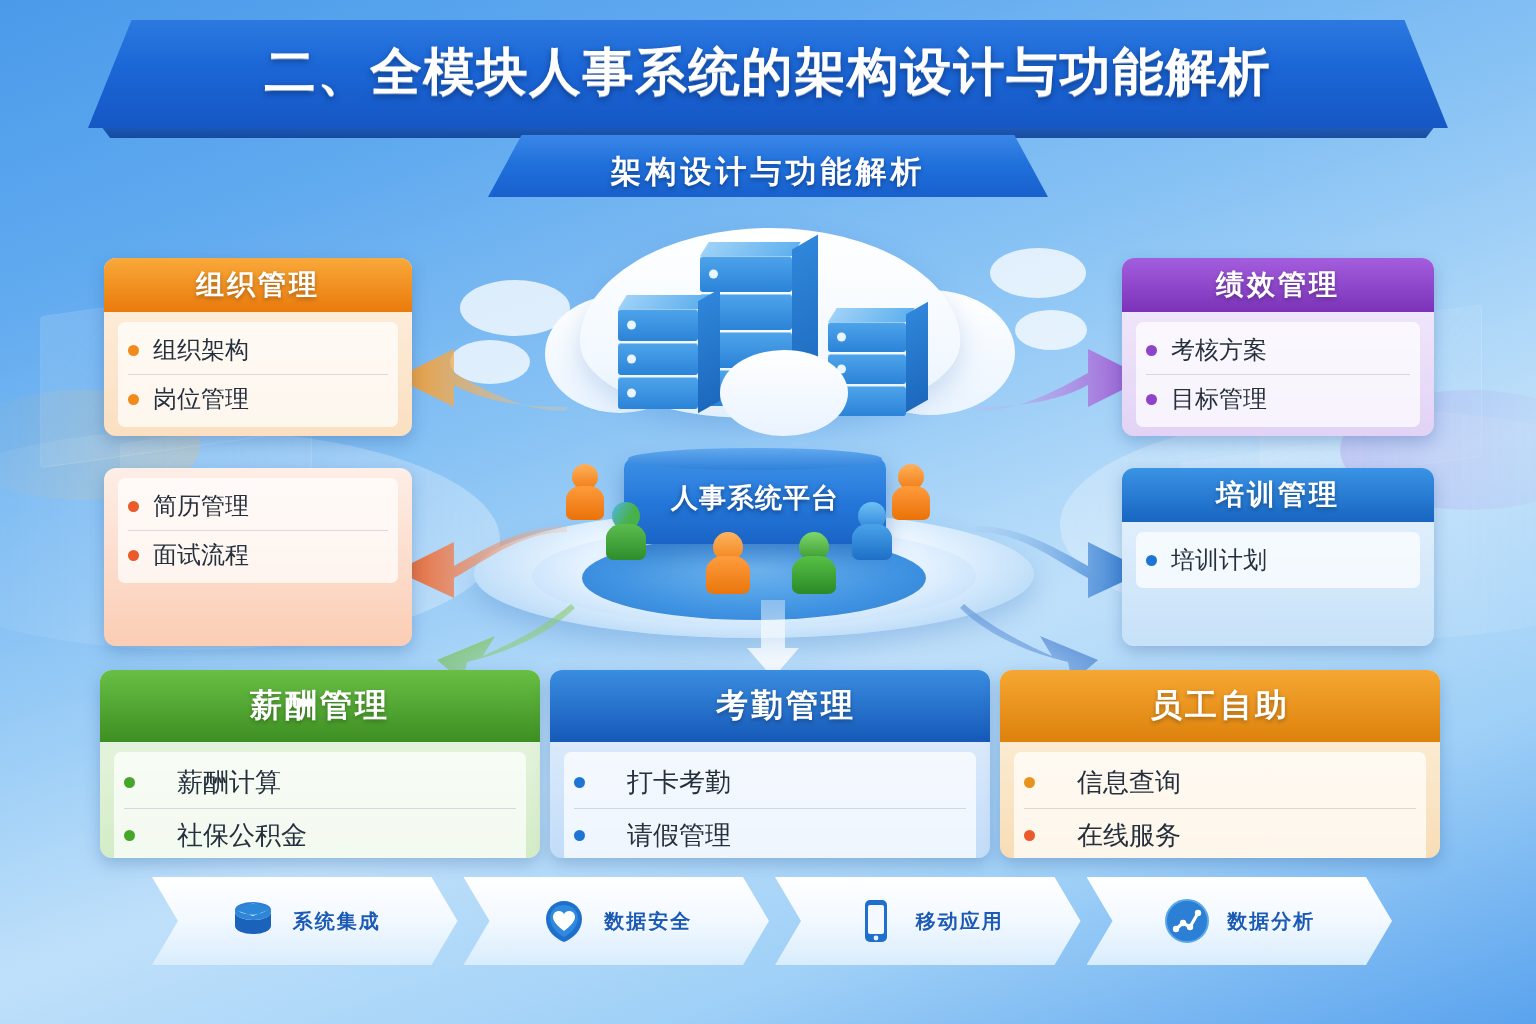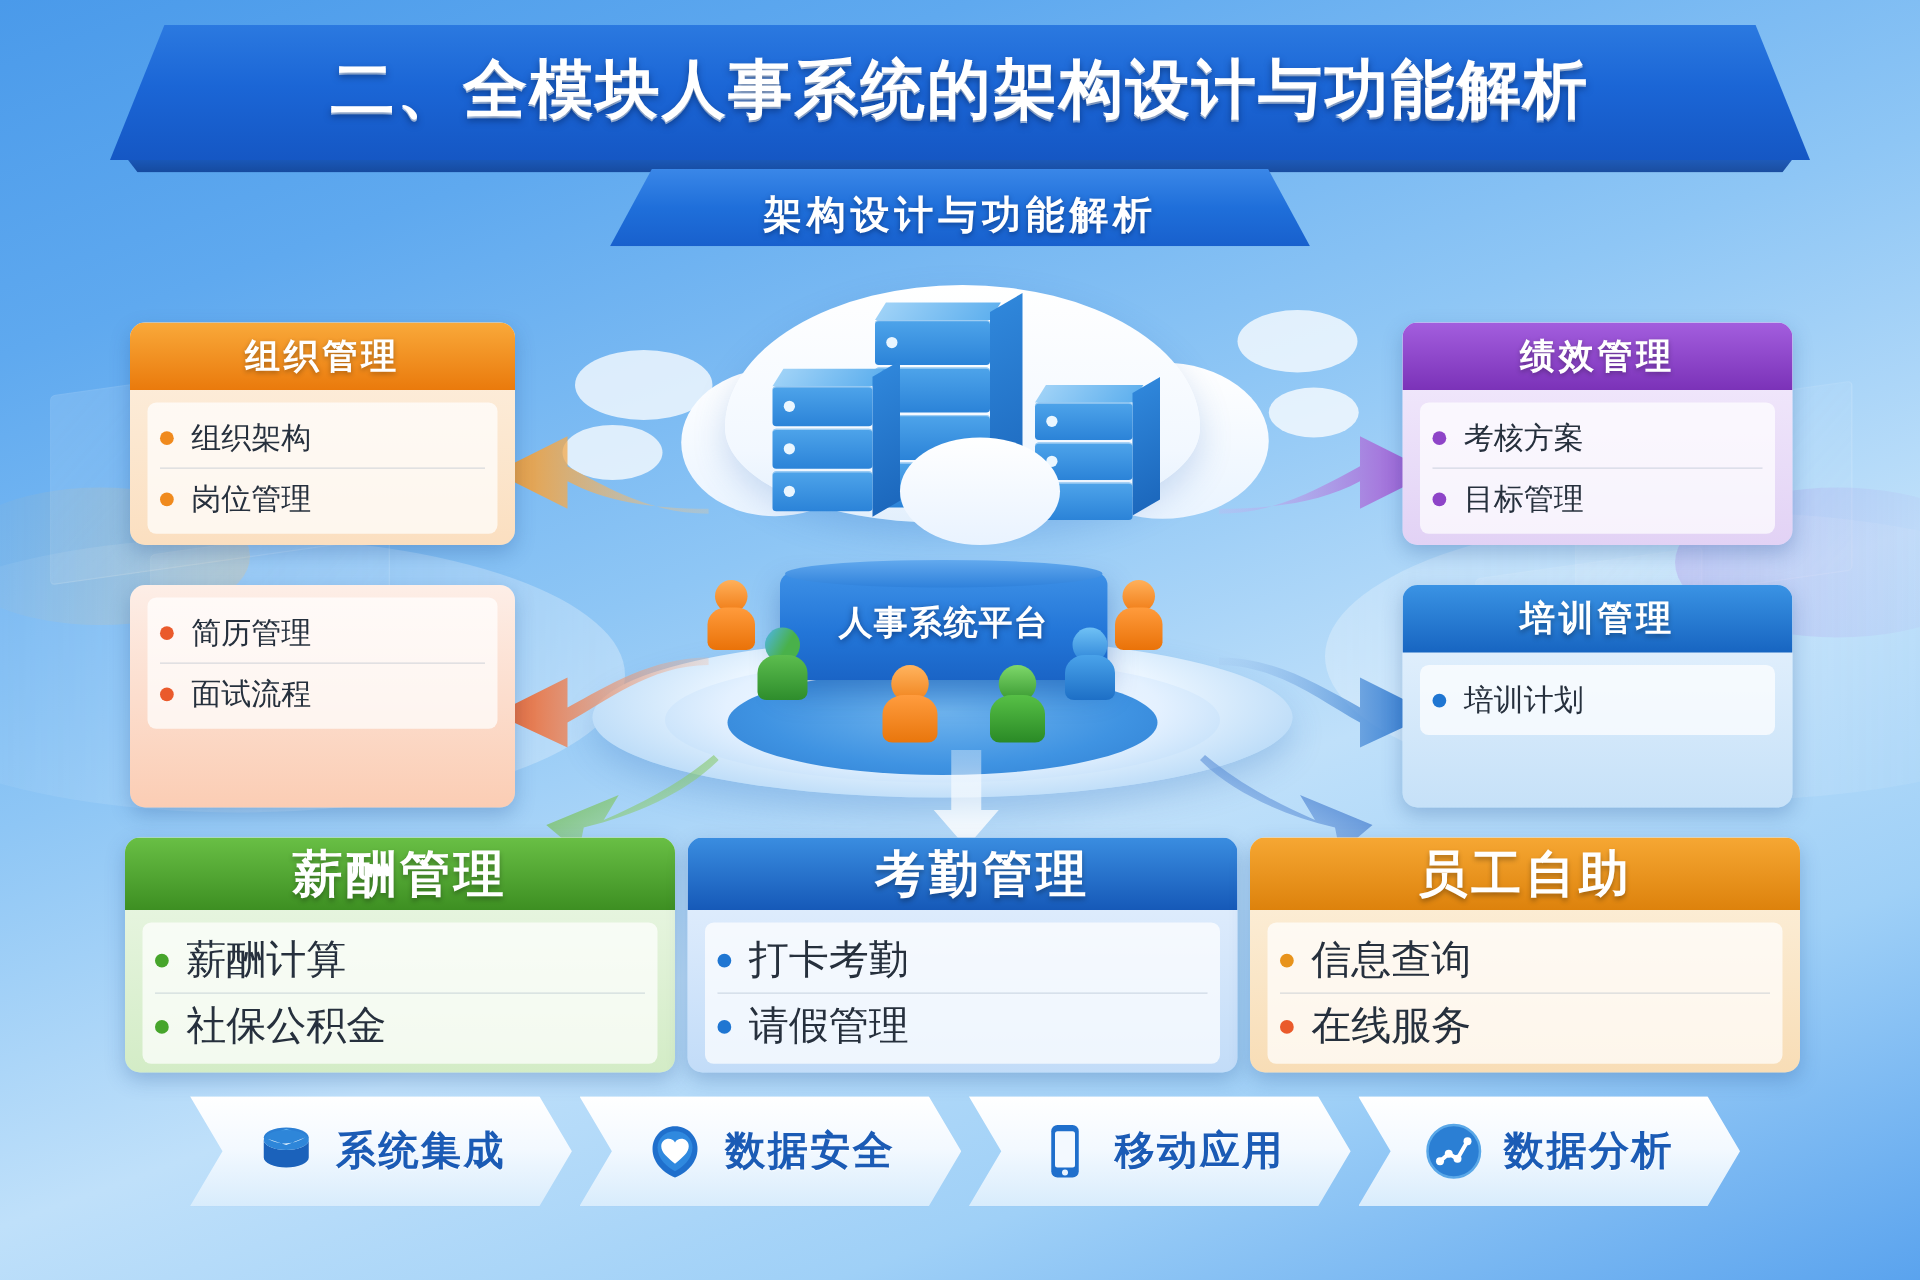--- a/index.html
+++ b/index.html
@@ -104,32 +104,32 @@
         box-shadow:0 6px 16px rgba(25,70,140,.26);}
   .card-head{height:54px;display:flex;align-items:center;justify-content:center;
         color:#fff;font-size:28px;font-weight:bold;letter-spacing:3px;
         text-shadow:0 2px 4px rgba(0,0,0,.3);white-space:nowrap;}
   .card-body{padding:10px 14px 12px 14px;}
   .card-inner{border-radius:7px;background:rgba(255,255,255,.72);padding:4px 10px;}
   .bullet-row{display:flex;align-items:center;height:48px;font-size:24px;color:#26303d;white-space:nowrap;}
   .bullet-row + .bullet-row{border-top:1px solid rgba(120,140,165,.28);}
   .dot{width:11px;height:11px;border-radius:50%;margin-right:14px;flex:0 0 auto;}
 
-  .card.wide .card-head{height:58px;font-size:40px;}
-  .card.wide .bullet-row{height:52px;font-size:32px;}
+  .card.wide .card-head{height:72px;font-size:32px;}
+  .card.wide .bullet-row{height:52px;font-size:26px;gap:28px;}
 
   
   .chev-row{position:absolute;left:152px;top:877px;width:1240px;height:88px;display:flex;}
   .chev{position:relative;height:88px;display:flex;align-items:center;justify-content:center;
         background:linear-gradient(180deg,#ffffff 0%,#f3f9ff 48%,#d8ecfc 100%);
         clip-path:polygon(0% 0%,calc(100% - 26px) 0%,100% 50%,calc(100% - 26px) 100%,0% 100%,26px 50%);
         box-shadow:0 5px 12px rgba(25,70,140,.22);margin-right:6px;}
   .chev:first-child{clip-path:polygon(0% 0%,calc(100% - 26px) 0%,100% 50%,calc(100% - 26px) 100%,0% 100%,26px 50%);}
   .chev-inner{display:flex;align-items:center;gap:16px;padding:0 26px;}
-  .chev-label{font-size:32px;font-weight:bold;color:#1b5bb5;letter-spacing:2px;white-space:nowrap;
+  .chev-label{font-size:20px;font-weight:bold;color:#1b5bb5;letter-spacing:2px;white-space:nowrap;
               text-shadow:0 1px 1px rgba(255,255,255,.9);}
   .chev-icon{width:48px;height:48px;flex:0 0 auto;display:block;}
 </style>
 </head>
 <body>
 
 <div class="bg-layer">
   <div class="glass" style="left:40px;top:300px;width:230px;height:150px;opacity:.35;"></div>
   <div class="glass" style="left:120px;top:430px;width:190px;height:120px;opacity:.28;"></div>
   <div class="glass" style="left:1260px;top:320px;width:220px;height:150px;opacity:.32;"></div>

